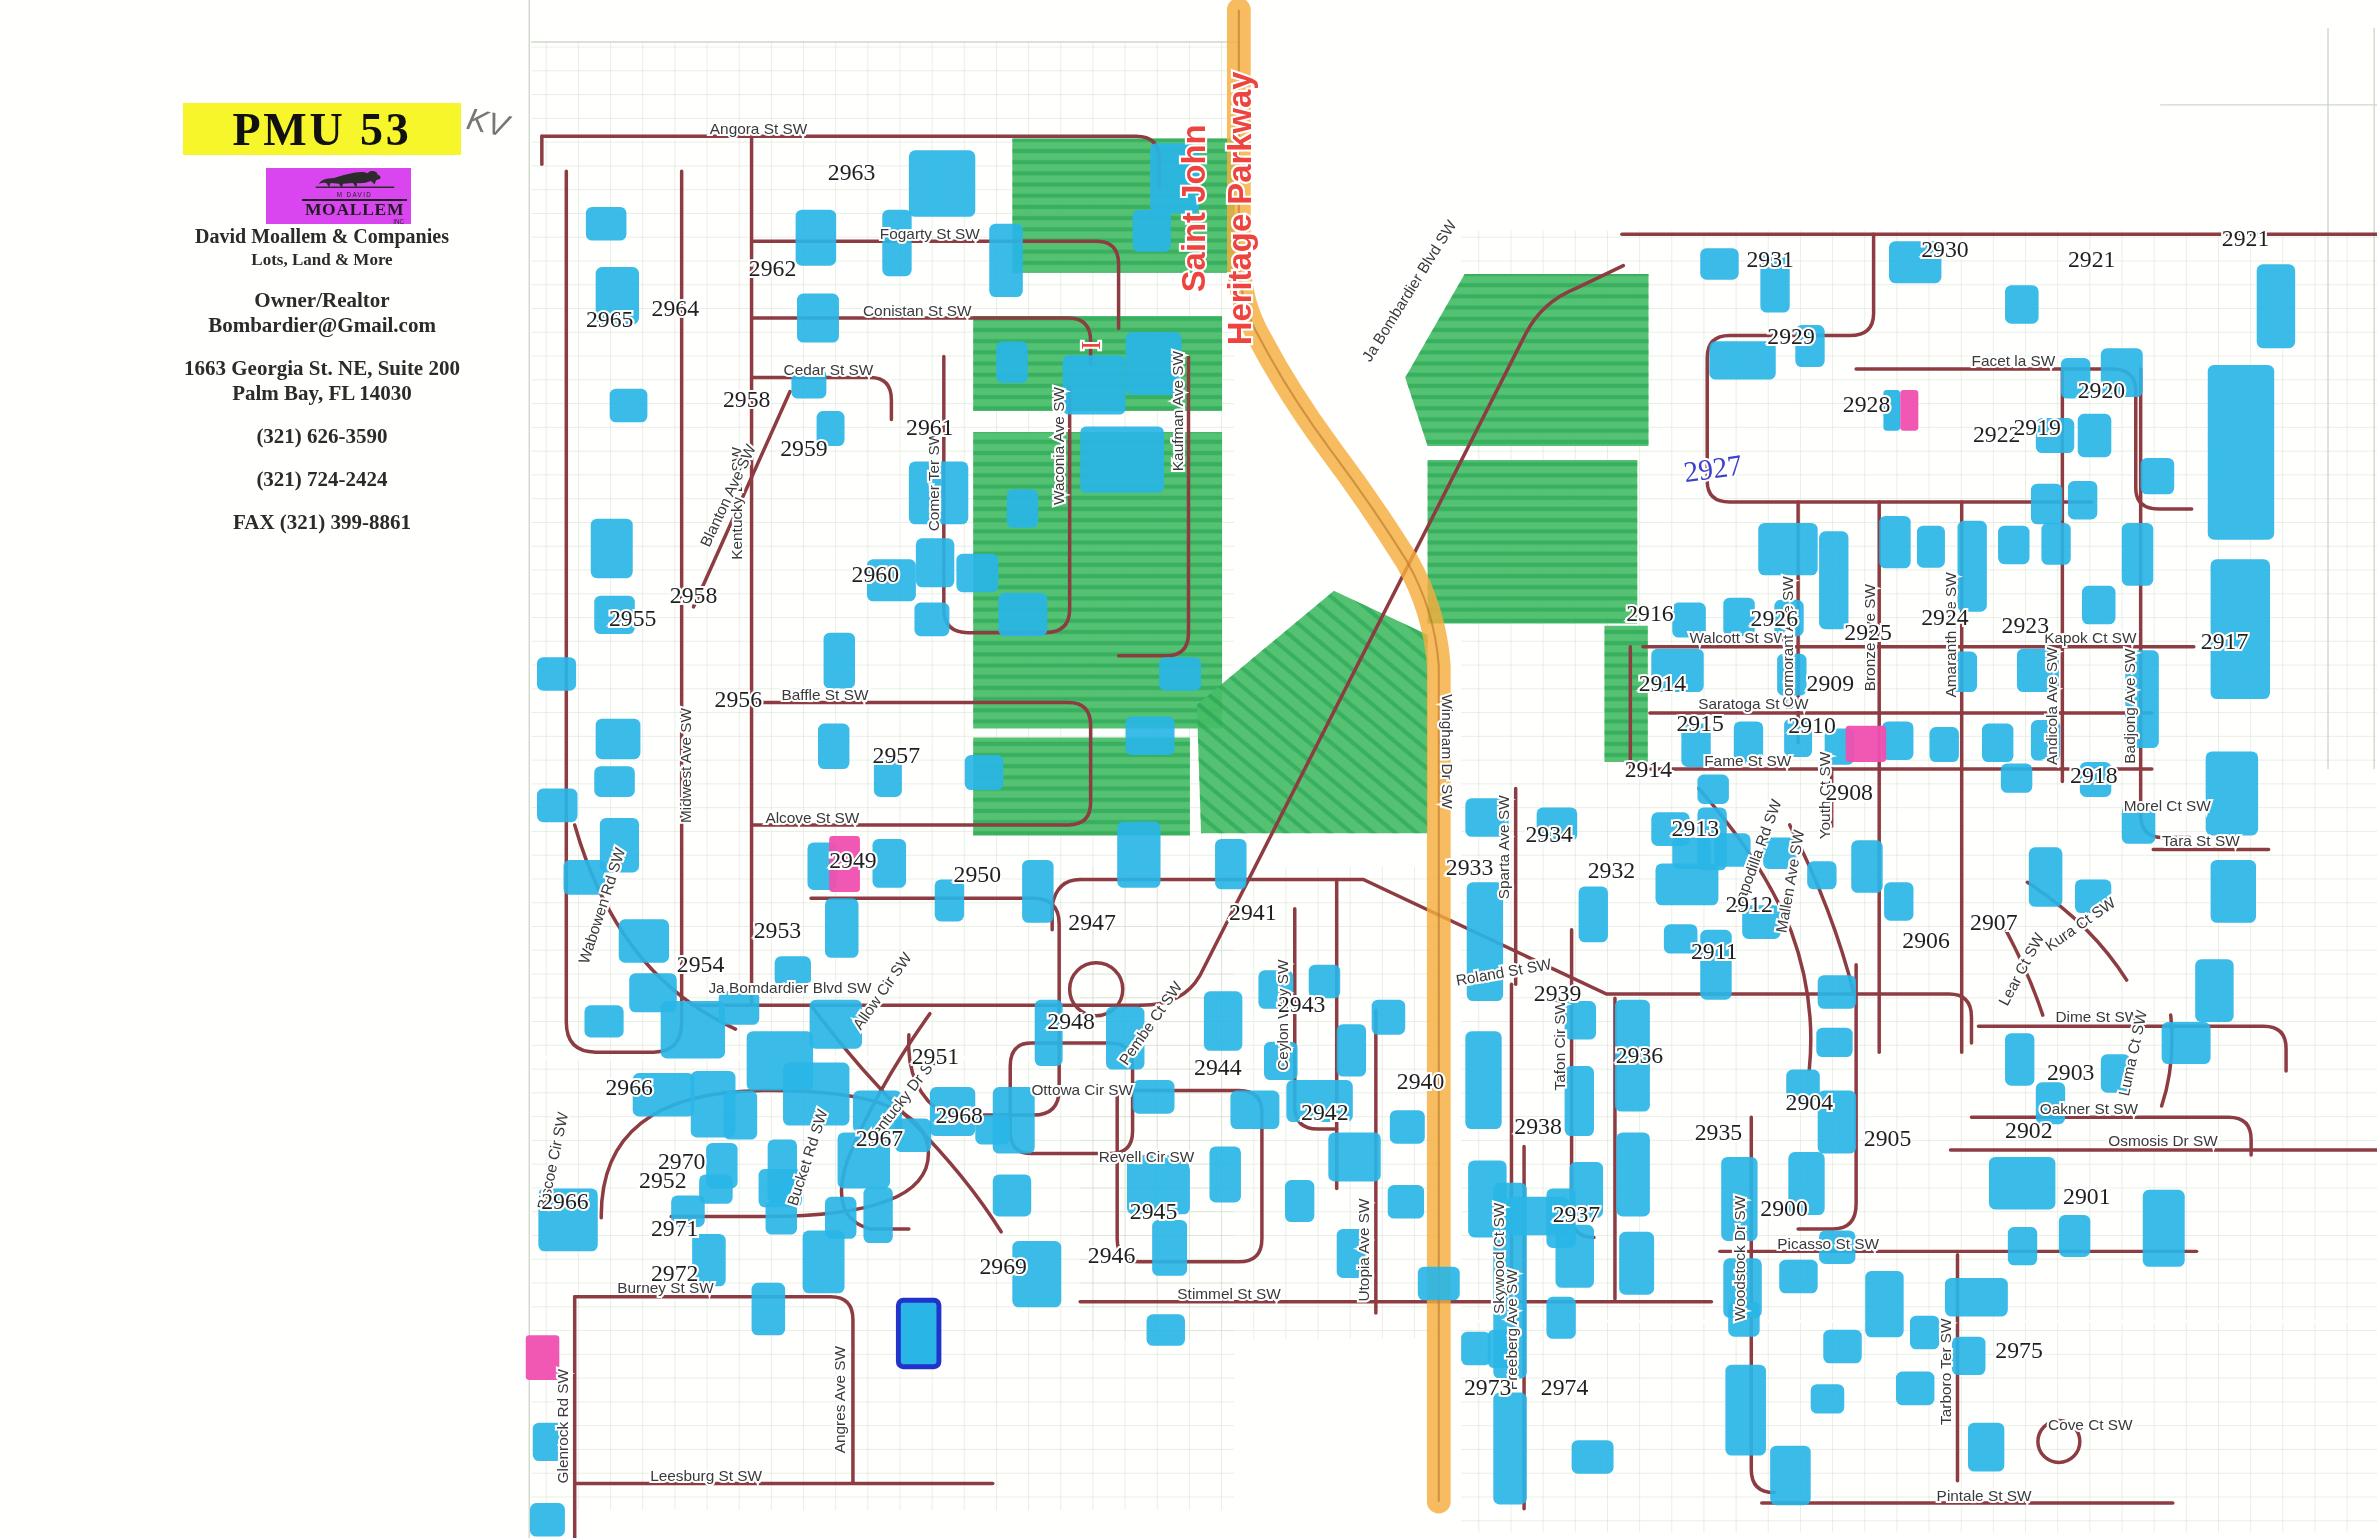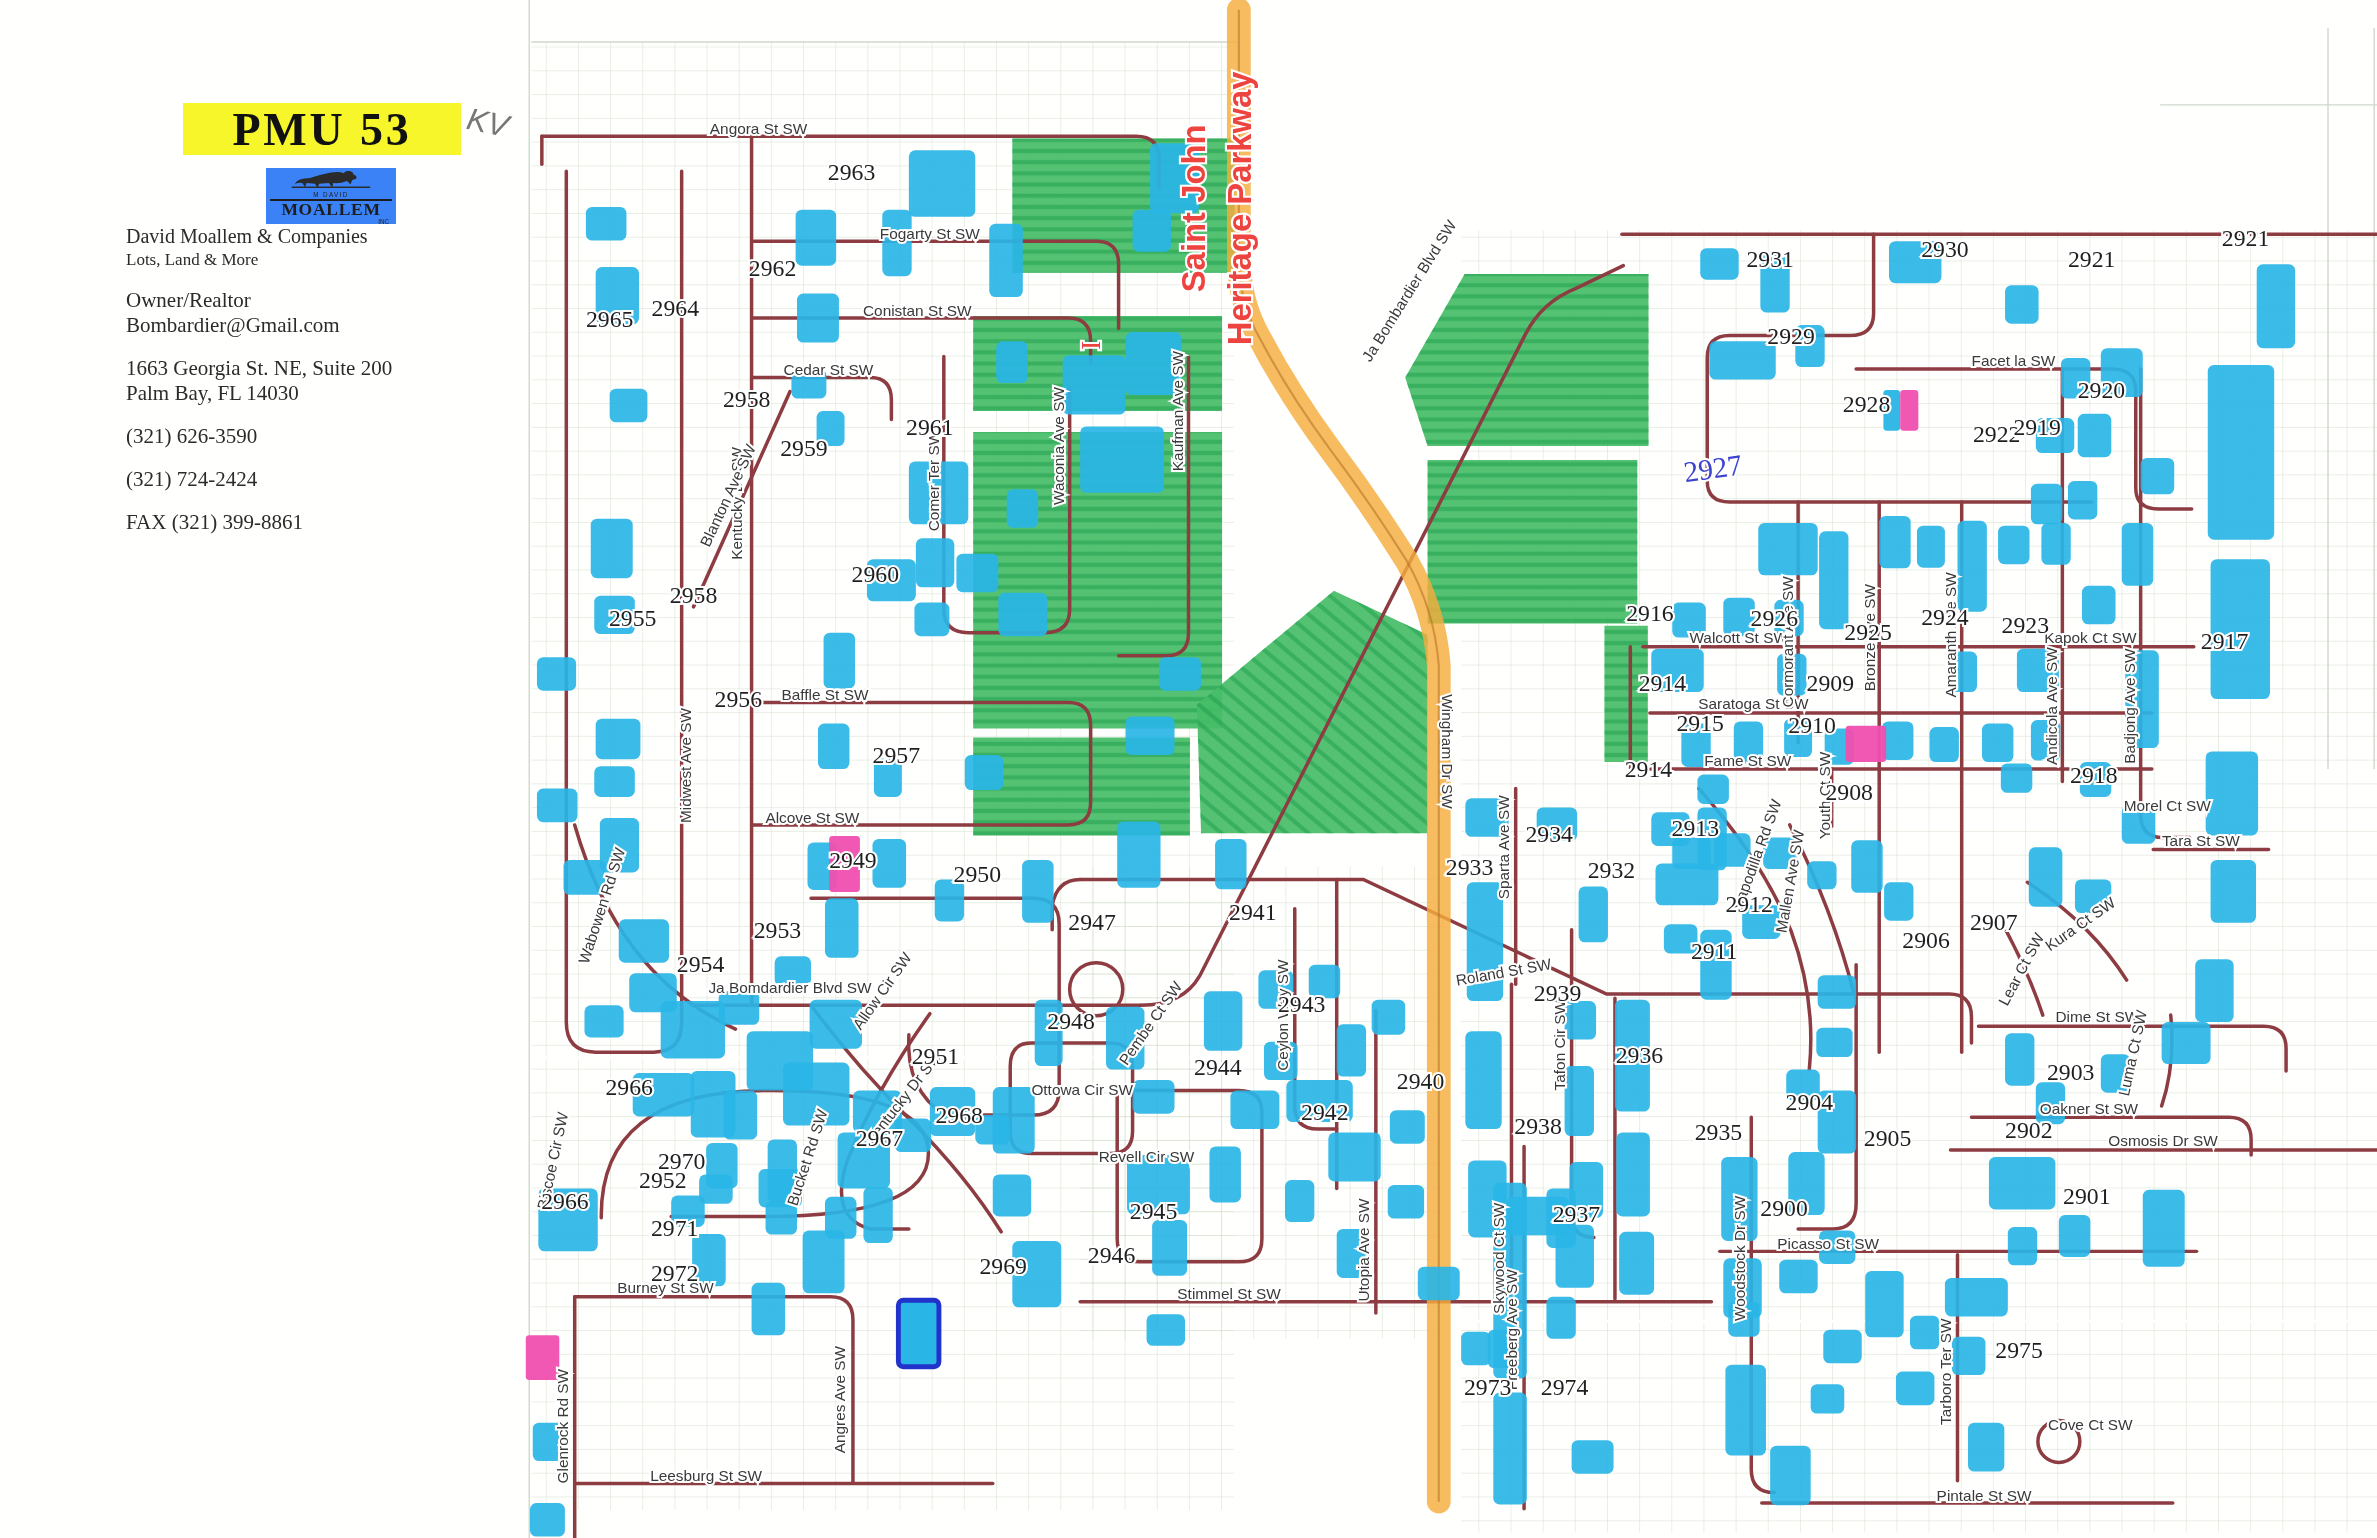--- a/index.html
+++ b/index.html
@@ -5,29 +5,29 @@
   html,body{margin:0;padding:0;width:2377px;height:1538px;background:#ffffff;overflow:hidden;
             font-family:"Liberation Serif",serif;}
   #stage{position:relative;width:2377px;height:1538px;background:#fffffe;}
   #map{position:absolute;left:0;top:0;}
   .panel{position:absolute;z-index:5;}
   #pmu-box{left:183px;top:103px;width:278px;height:52px;background:#f6f62a;display:flex;
            align-items:center;justify-content:center;}
   #pmu-box span{font-size:46px;font-weight:700;letter-spacing:2.8px;color:#111;}
   #kv-mark{left:467px;top:105px;font-size:31px;color:#777;transform:rotate(12deg);
            font-family:"Liberation Sans",sans-serif;font-style:italic;}
-  #logo-box{left:266px;top:168px;width:130px;height:55px;background:#3b82f6;text-align:center;
-            padding-top:1.4px;}
+  #logo-box{left:266px;top:168px;width:113px;height:55px;background:#d946ef;text-align:center;
+            padding-top:1.4px;padding-left:32px;}
   #logo-box .tiny{font-size:6.3px;letter-spacing:1.4px;color:#222;line-height:6.3px;
                   font-family:"Liberation Sans",sans-serif;}
   #logo-box .moallem{font-size:17.5px;font-weight:700;letter-spacing:0.7px;color:#1d1d1d;line-height:17px;
                      border-top:2.1px solid #1d1d1d;margin:0 4.2px;}
   #logo-box .inc{font-size:6.3px;color:#222;text-align:right;margin-right:7px;
                  font-family:"Liberation Sans",sans-serif;}
-  #contact{left:126px;top:225px;width:392px;text-align:left;color:#2b2b2b;}
+  #contact{left:126px;top:225px;width:392px;text-align:center;color:#2b2b2b;font-weight:bold;}
   #contact .l1{font-size:20px;}
   #contact .l2{font-size:17px;margin-top:2px;}
   #contact .gap{height:18px;}
   #contact .l3{font-size:21px;}
   text{user-select:none;}
 </style>
 </head>
 <body>
 
 <div id="stage">

